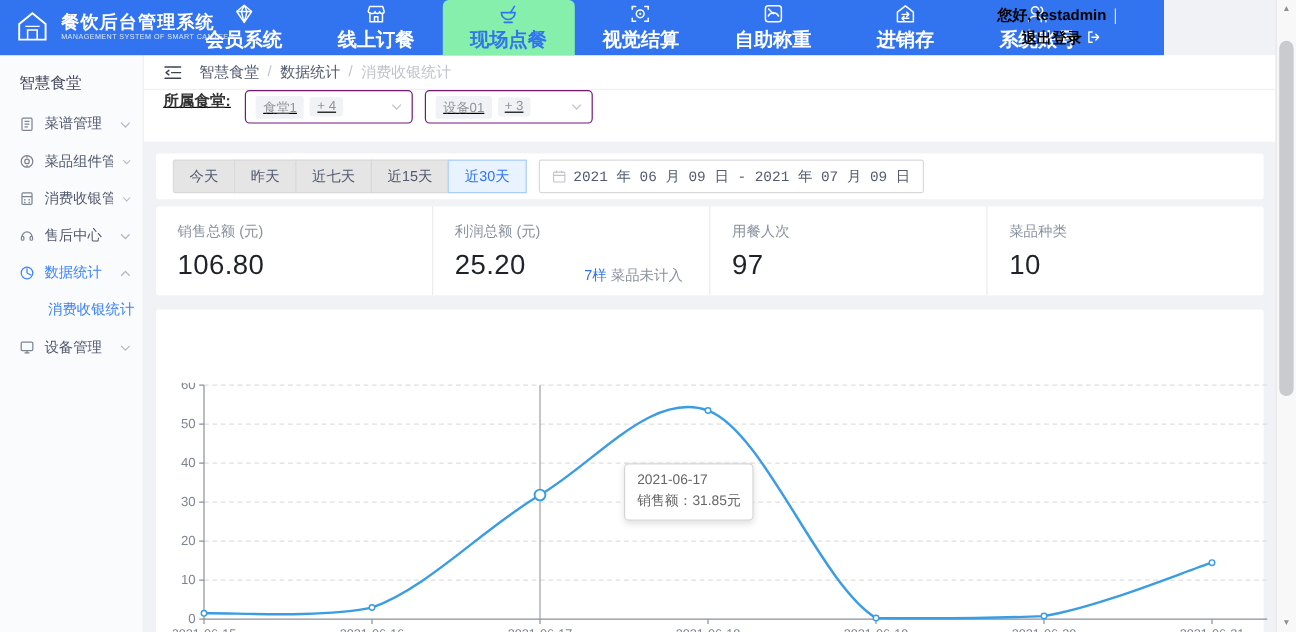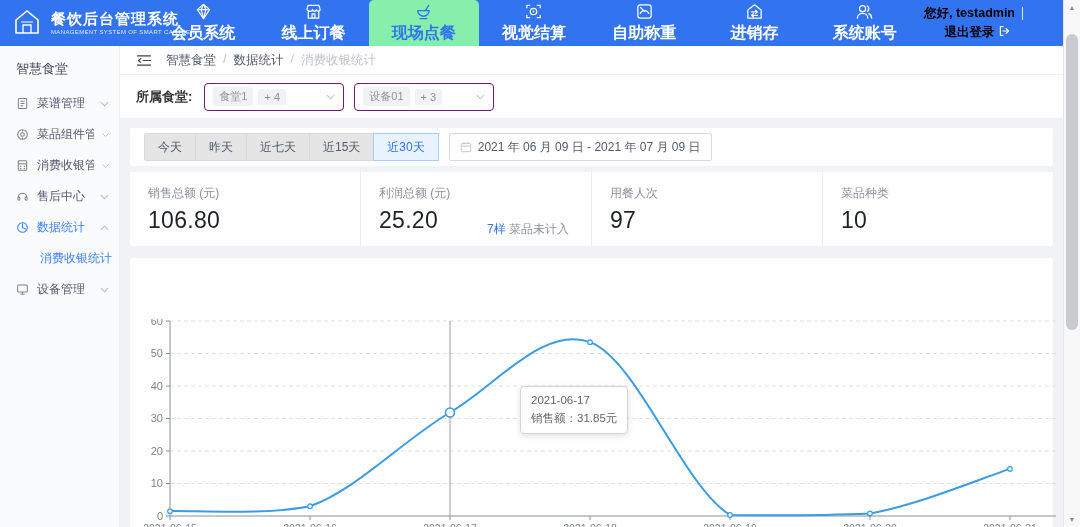--- a/index.html
+++ b/index.html
@@ -1,21 +1,21 @@
 <!DOCTYPE html>
 <html><head>
 <meta charset="utf-8">
 <style>
   * { margin:0; padding:0; box-sizing:border-box; }
   html,body { width:1080px; height:527px; overflow:hidden; background:#f0f2f5;
               font-family:"Liberation Sans","DejaVu Sans",sans-serif; }
   .page { position:relative; width:1080px; height:527px; }
 
   
-  .header { position:absolute; top:0; left:0; width:1063px; height:46px; background:#3273f0; z-index:5; }
+  .header { position:absolute; top:0; left:0; width:970px; height:46px; background:#3273f0; z-index:5; }
   .logo { position:absolute; left:10px; top:5px; display:flex; align-items:center; gap:7px; color:#fff; }
   .logo-house { width:34px; height:34px; }
   .logo-title { font-size:15px; font-weight:bold; letter-spacing:1px; line-height:18px; }
   .logo-sub { font-size:6.5px; letter-spacing:.4px; opacity:.85; transform:scale(.92); transform-origin:left; }
   .nav { position:absolute; left:148px; top:0; width:772px; height:46px; display:flex; }
   .nav-item { flex:1; height:46px; display:flex; flex-direction:column; align-items:center; justify-content:center;
               gap:2px; color:#fff; cursor:pointer; }
   .nav-item svg { width:19px; height:19px; }
   .nav-label { font-size:16px; font-weight:bold; }
   .nav-item.active { background:#86efac; color:#3273f0; border-radius:5px 5px 0 0; }
@@ -39,35 +39,35 @@
   .sb-label { white-space:nowrap; overflow:hidden; }
 
   
   .content { position:absolute; left:120px; top:46px; width:943px; height:481px; background:#f0f2f5; }
   .top-white { background:#fff; height:72px; }
   .crumb-row { height:29px; display:flex; align-items:center; padding:0 16px; border-bottom:1px solid #f0f0f0; gap:14px; }
   .fold-icon { width:16px; height:13px; color:#3d434f; cursor:pointer; }
   .crumbs { font-size:12.5px; color:#515a6e; display:flex; gap:7px; }
   .crumb-sep { color:#c0c4cc; }
   .crumb-last { color:#bfc3cc; }
-  .filter-row { height:43px; display:flex; align-items:center; padding:0 16px; gap:10px; }
+  .filter-row { height:43px; display:flex; align-items:flex-start; padding:0 16px; gap:10px;text-decoration:underline; }
   .filter-label { font-size:13px; font-weight:bold; color:#333; margin-right:2px; }
   .select { width:140px; height:28px; border:1px solid #701a75; border-radius:4px; background:#fff; display:flex;
             align-items:center; padding:0 8px; gap:5px; cursor:pointer; }
   .chip { background:#f0f2f5; border-radius:2px; font-size:11px; color:#909399; padding:2px 6px; white-space:nowrap; }
   .select .chev { margin-left:auto; width:9px; height:6px; color:#c0c4cc; }
 
   .card { background:#fff; border-radius:2px; margin:0 10px; }
   .date-card { margin-top:10px; height:38px; display:flex; align-items:center; padding:0 14px; }
   .tab-btn { height:28px; padding:0 13px; background:#e5e5e5; border:1px solid #d9d9d9; font-size:12px; color:#515a6e;
              display:flex; align-items:center; cursor:pointer; margin-left:-1px; position:relative; }
   .tab-btn:first-child { margin-left:0; border-radius:2px 0 0 2px; }
   .tab-btn.active { background:#e8f3ff; color:#3273f0; border-color:#a9cdfa; z-index:1; }
   .date-range { margin-left:10px; height:28px; border:1px solid #d9d9d9; border-radius:2px; background:#fff;
-                display:flex; align-items:center; padding:0 10px; gap:6px; font-size:12px; color:#515a6e; cursor:pointer; }
+                display:flex; align-items:center; padding:0 10px; gap:6px; font-size:12px; color:#515a6e; cursor:pointer;font-family:Liberation Mono, monospace; }
   .date-range svg { width:12px; height:12px; color:#c0c4cc; }
 
   .stats-card { margin-top:6px; height:74px; display:flex; }
   .stat-col { flex:1; padding:13px 18px; position:relative; }
   .stat-col + .stat-col { border-left:1px solid #ececec; }
   .stat-label { font-size:12px; color:#8a919f; margin-bottom:5px; }
   .stat-value { font-size:23px; color:#1f2329; font-weight:500; letter-spacing:.3px; }
   .stat-note { position:absolute; right:22px; bottom:8px; font-size:12px; color:#8a919f; }
   .stat-note .lnk { color:#3273f0; cursor:pointer; }
 

